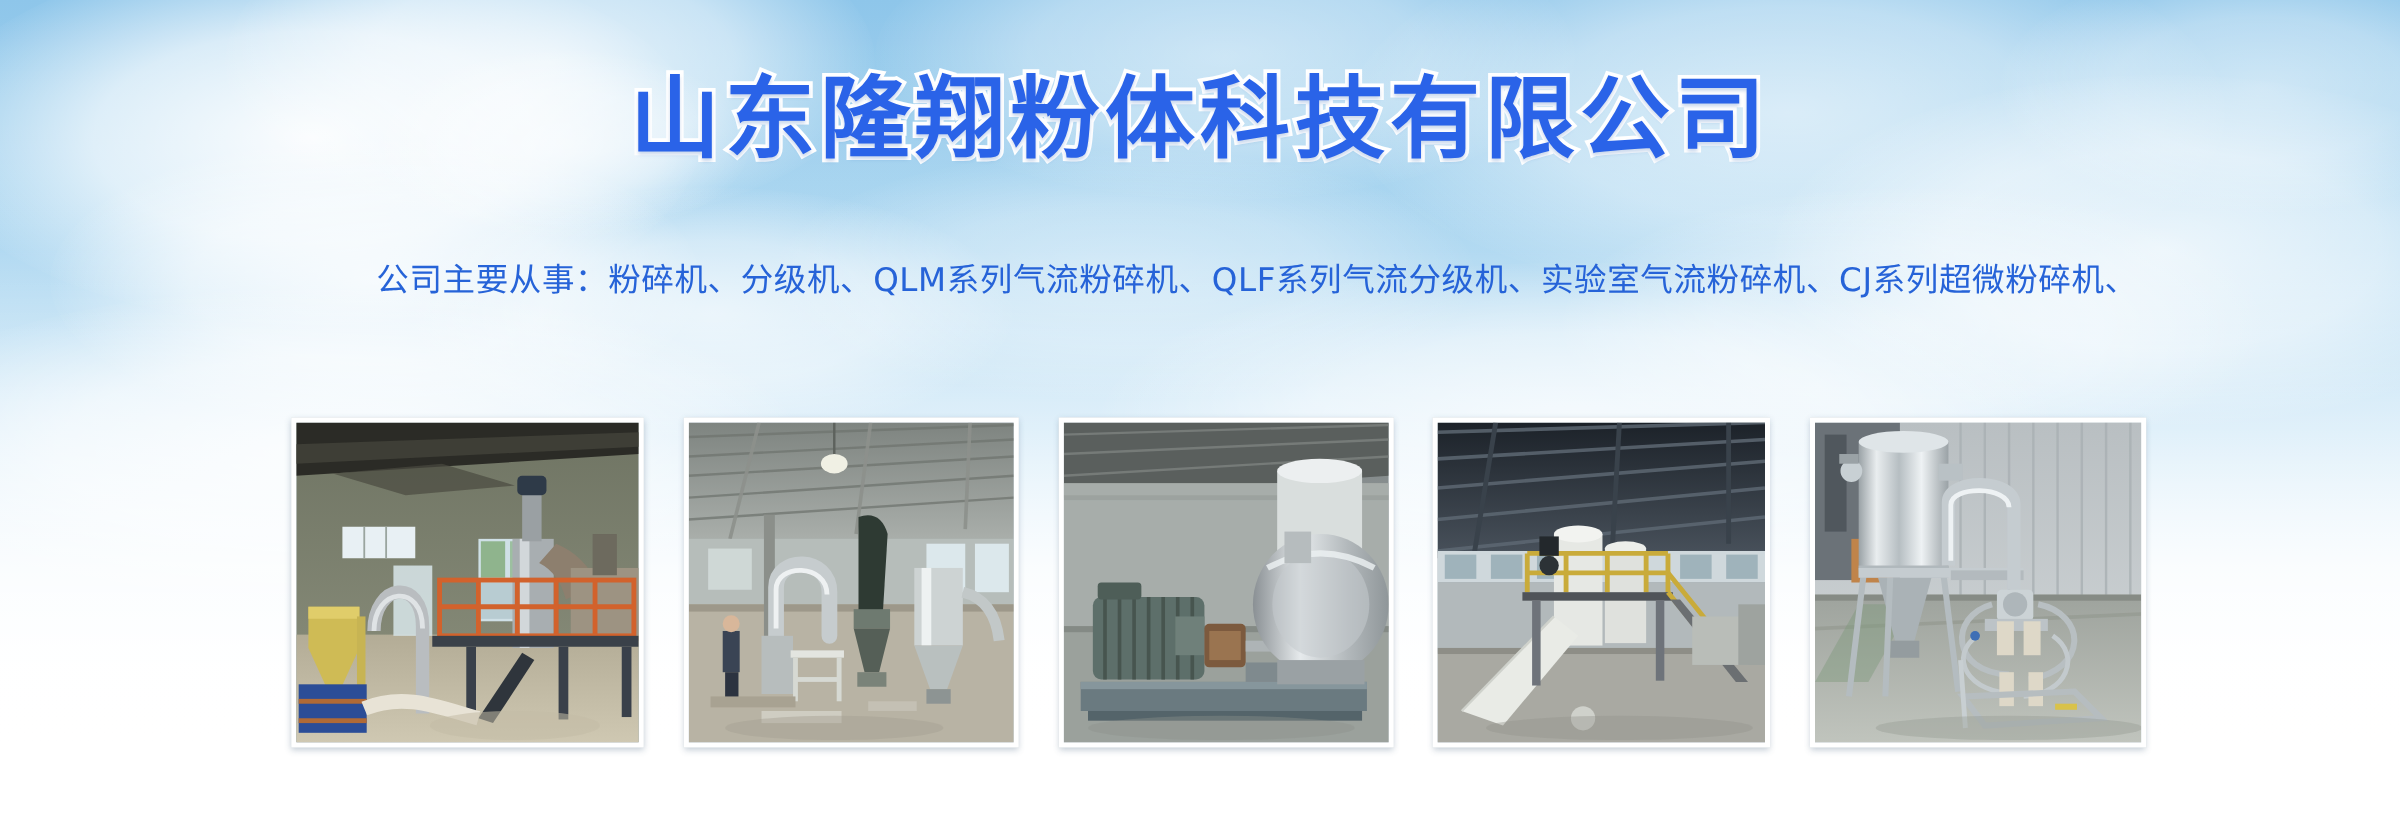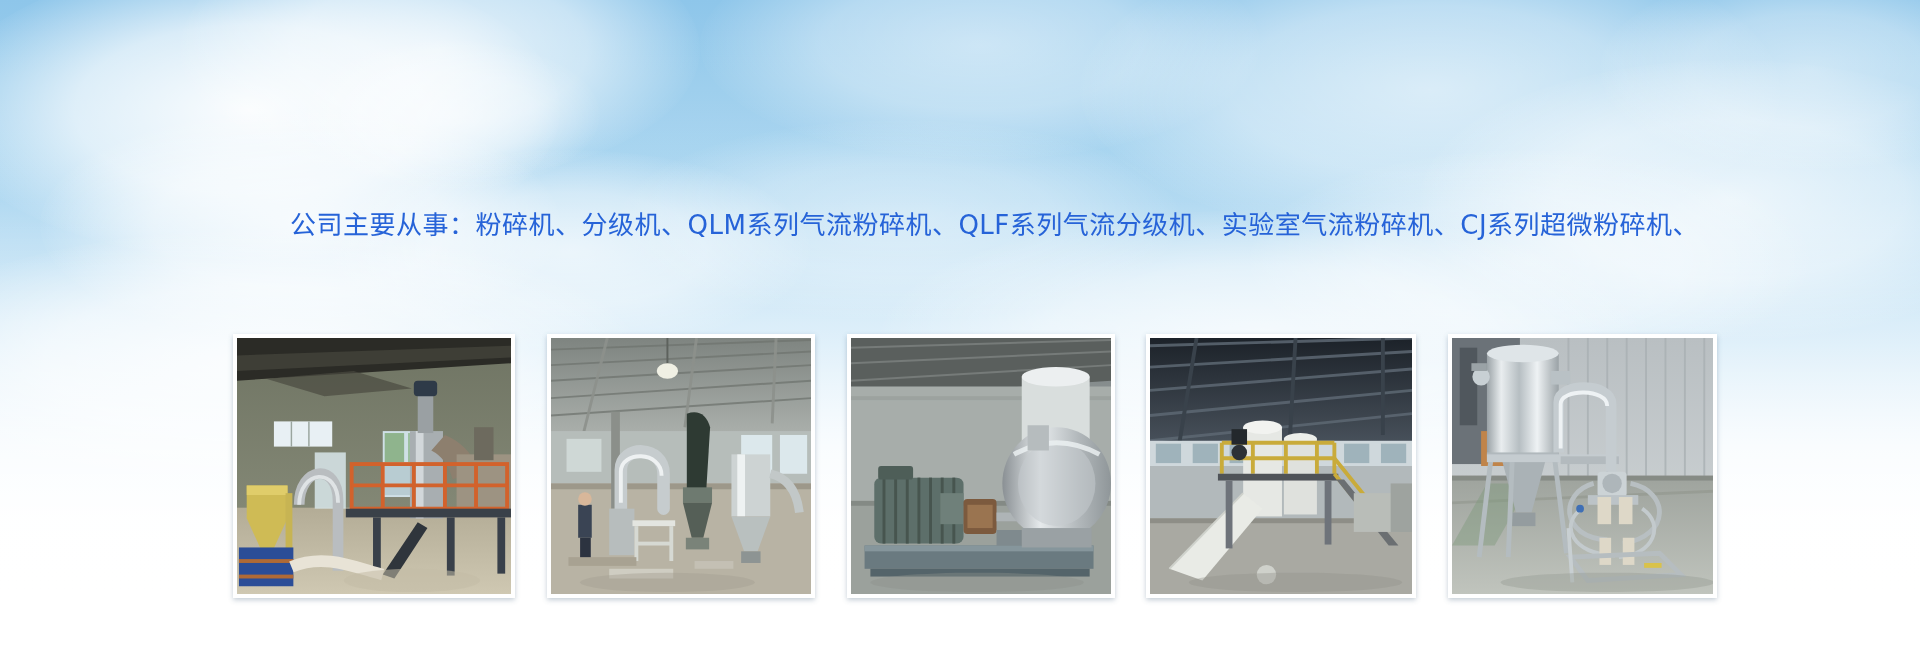--- a/index.html
+++ b/index.html
@@ -62,21 +62,21 @@
     text-shadow:0 2px 3px rgba(70,120,190,.28);
   }
   
   .subtitle{
     position:absolute; top:205px; left:50%; transform:translateX(-50%);
     width:1340px; text-align:center;
     font-size:26px; line-height:1.55; font-weight:400;
     color:#2663d8;
     letter-spacing:.5px;
   }
-  .subtitle div{ white-space:nowrap; }
+  .subtitle div{ white-space:nowrap;margin-left:11px; }
 
   
   .gallery{
     position:absolute; top:334px; left:233px;
     width:1484px; height:264px;
     display:flex; justify-content:space-between; align-items:flex-start;
   }
   .thumb{
     height:264px;
     background:#c9d2d6;
@@ -105,20 +105,23 @@
   <div class="cloud c5"></div>
   <div class="cloud c6"></div>
   <div class="cloud c7"></div>
   <div class="cloud c8"></div>
   <div class="cloud c9"></div>
   <div class="cloud c10"></div>
   <div class="cloud c11"></div>
   <div class="cloud c12"></div>
   <div class="cloud c13"></div>
 
+  <div class="title-wrap">
+    <span class="title">山东隆翔粉体科技有限公司</span>
+  </div>
 
   <div class="subtitle">
     <div>公司主要从事：粉碎机、分级机、QLM系列气流粉碎机、QLF系列气流分级机、实验室气流粉碎机、CJ系列超微粉碎机、</div>
   </div>
 
   <div class="gallery">
 
     <div class="thumb t1">
       <svg viewBox="0 0 282 264" preserveAspectRatio="none">
         <defs>

